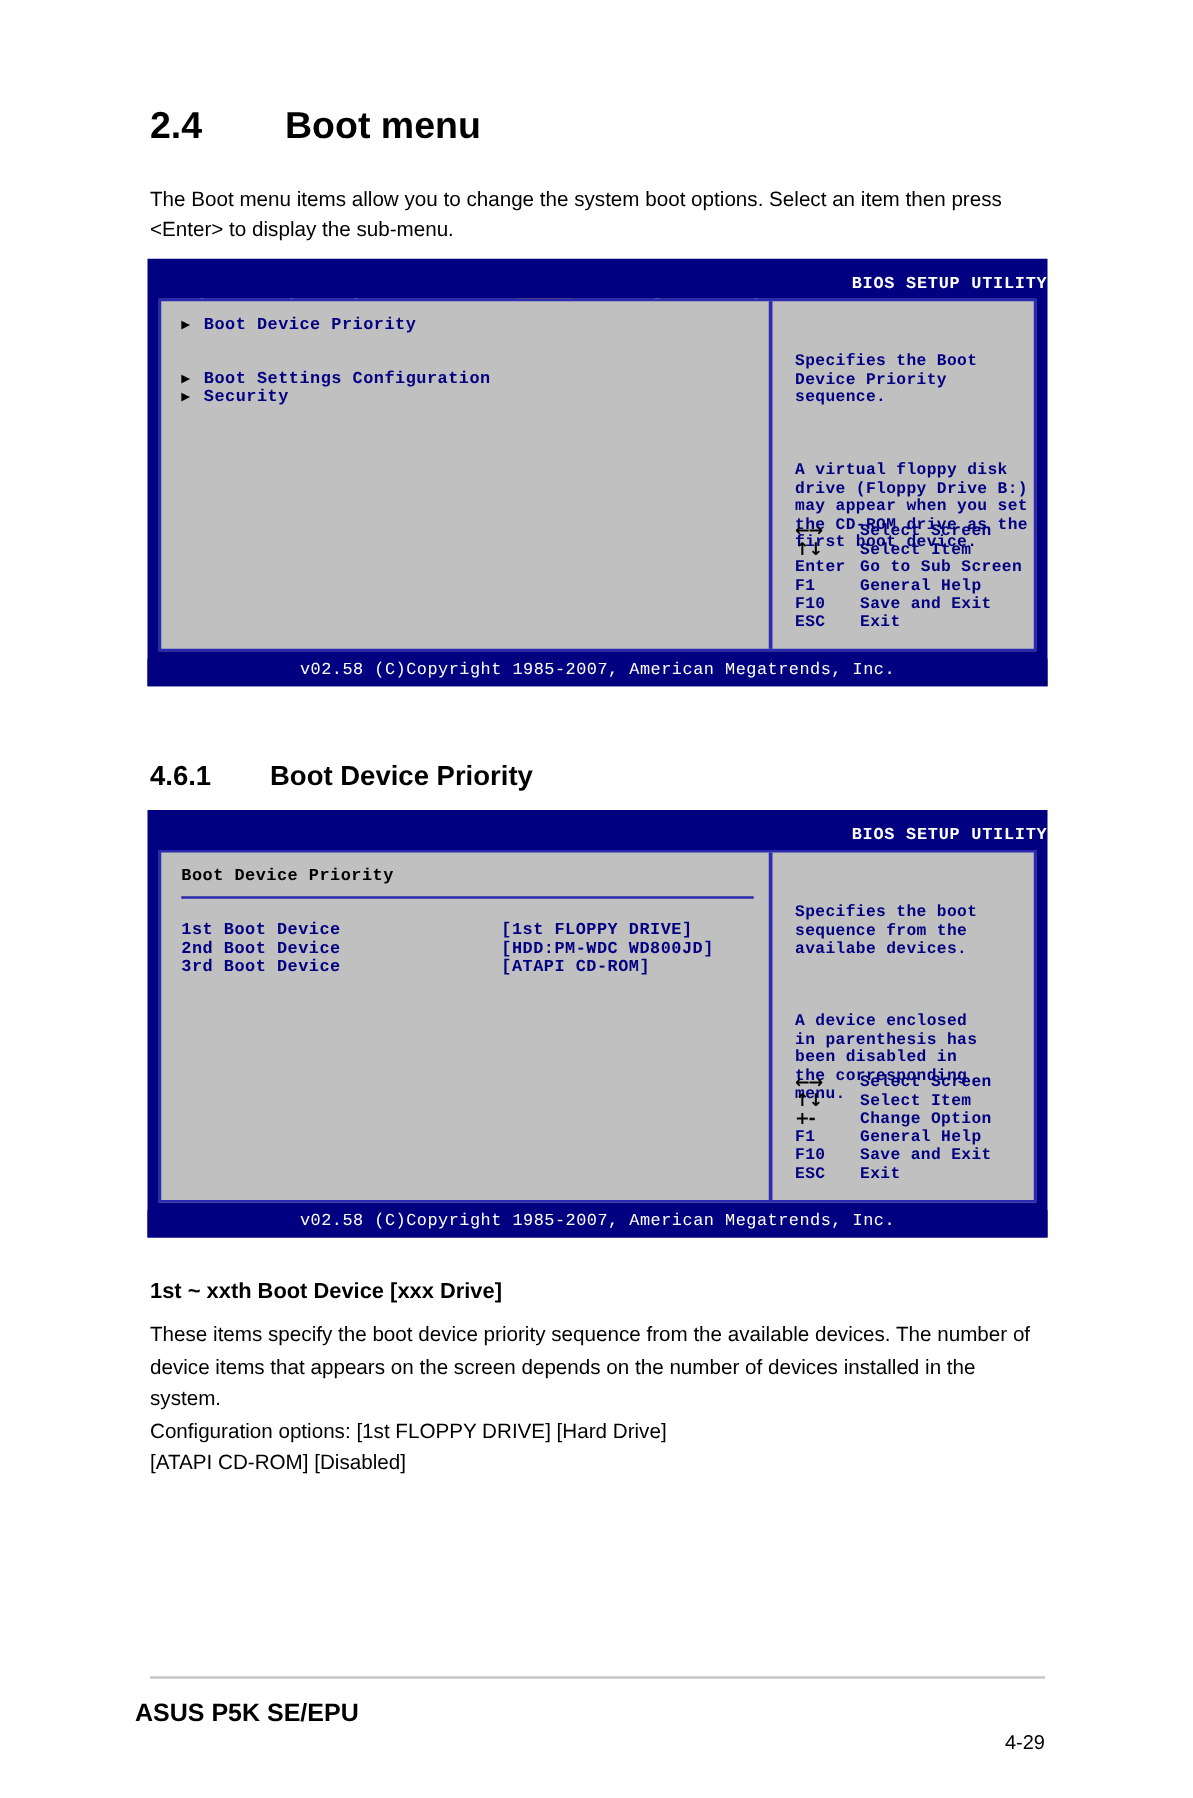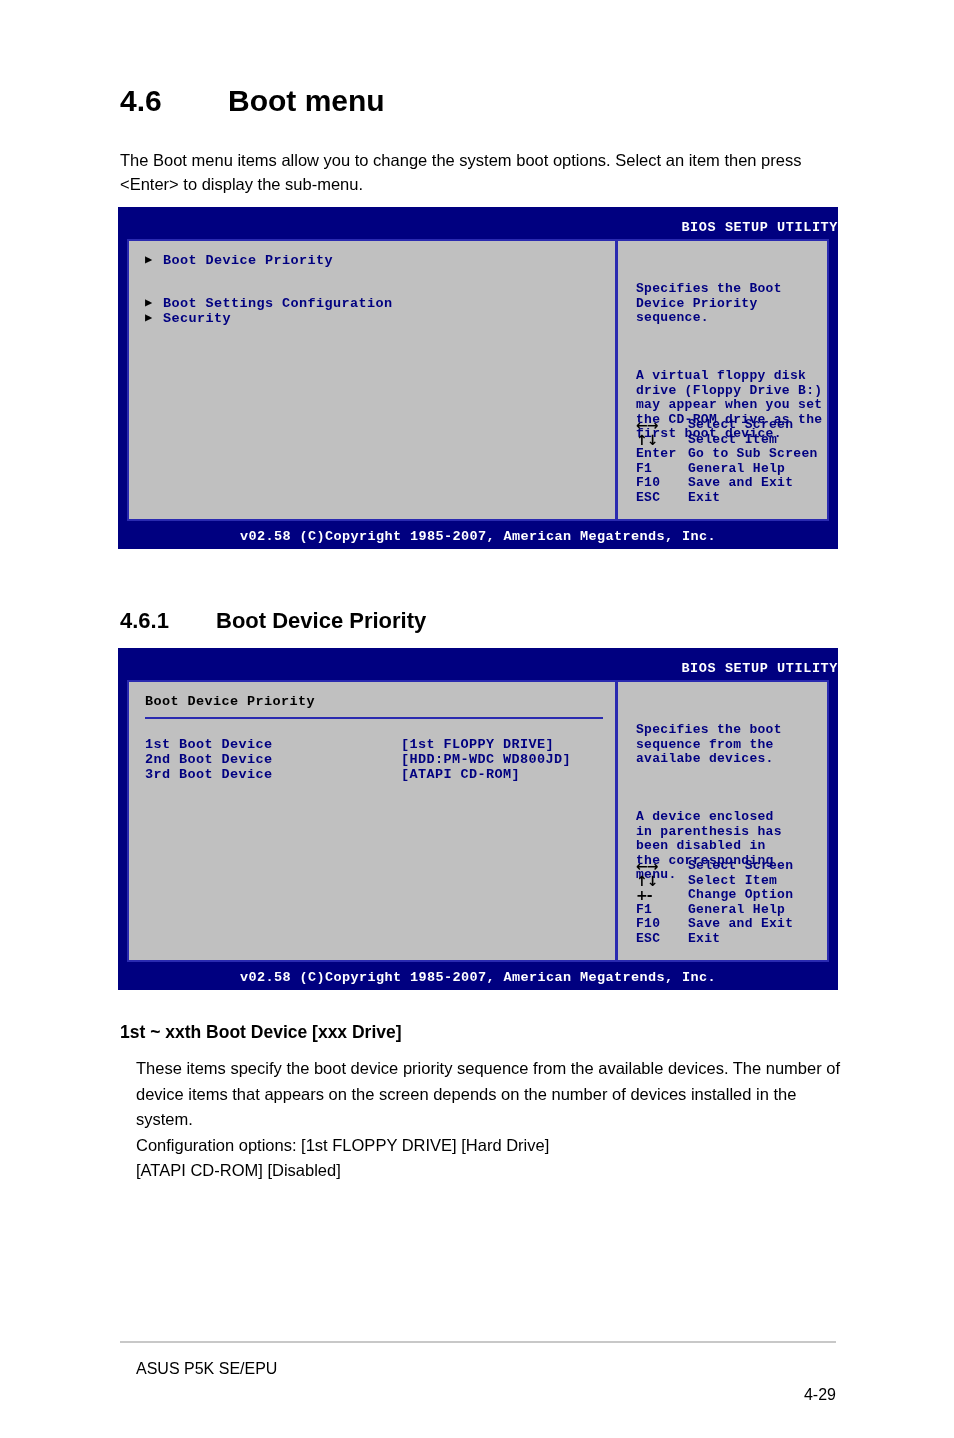--- a/index.html
+++ b/index.html
@@ -59,44 +59,45 @@
     position: absolute;
     left: 120px;
     top: 1022px;
     font-size: 17.5px;
     font-weight: bold;
     color: #000;
   }
 
   .body-text {
     position: absolute;
-    left: 136px;
+    left: 120px;
     top: 1056px;
     width: 720px;
     font-size: 16.5px;
     line-height: 25.5px;
     color: #000;
   }
   .body-text div { white-space: pre-wrap; }
 
   
   .footer-rule {
     position: absolute;
     left: 120px;
     top: 1341px;
     width: 716px;
     height: 2px;
     background: #c8c8c8;
   }
   .footer-left {
     position: absolute;
-    left: 136px;
+    left: 108px;
     top: 1360px;
-    font-size: 16px;
-    color: #000;
+    font-size: 20px;
+    color: #000;
+    font-weight: bold;
   }
   .footer-right {
     position: absolute;
     left: 770px;
     top: 1360px;
     width: 66px;
     text-align: right;
     font-size: 16px;
     color: #000;
     margin-top: 26px;
@@ -265,33 +266,33 @@
   }
   .legend-desc { color: #000080; }
 
   .bios-footer {
     position: absolute;
     left: 0; right: 0; bottom: 0;
     height: 22px;
     background: #000080;
     color: #ffffff;
     font-size: 13.5px;
-    font-weight: bold;
+    font-weight: normal;
     text-align: center;
     line-height: 20px;
     letter-spacing: 0.4px;
   }
 </style>
 </head>
 <body>
 
 <div class="page">
 
   <div class="sec-head sec-head-1">
-    <span class="num">4.6</span>
+    <span class="num">2.4</span>
     <span>Boot menu</span>
   </div>
 
   <div class="intro">The Boot menu items allow you to change the system boot options. Select an item then press &lt;Enter&gt; to display the sub-menu.</div>
 
   <div class="bios bios-1">
     <div class="bios-title">BIOS SETUP UTILITY</div>
 
     <div class="menubar">
       <span class="menu-item">Main</span>

